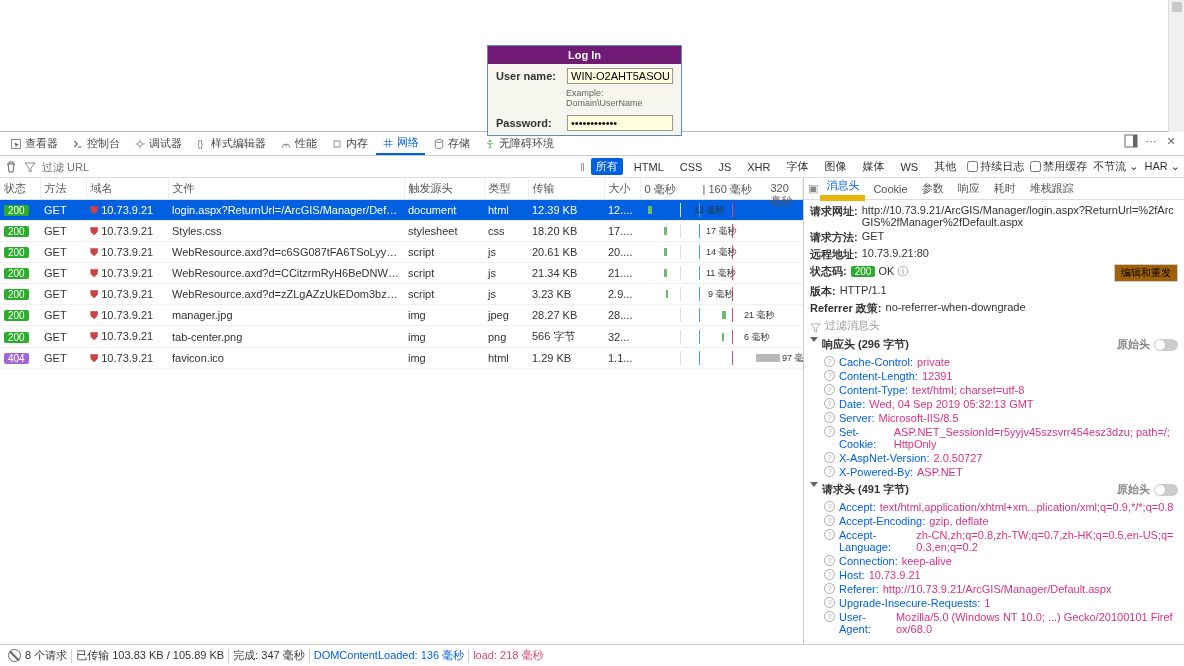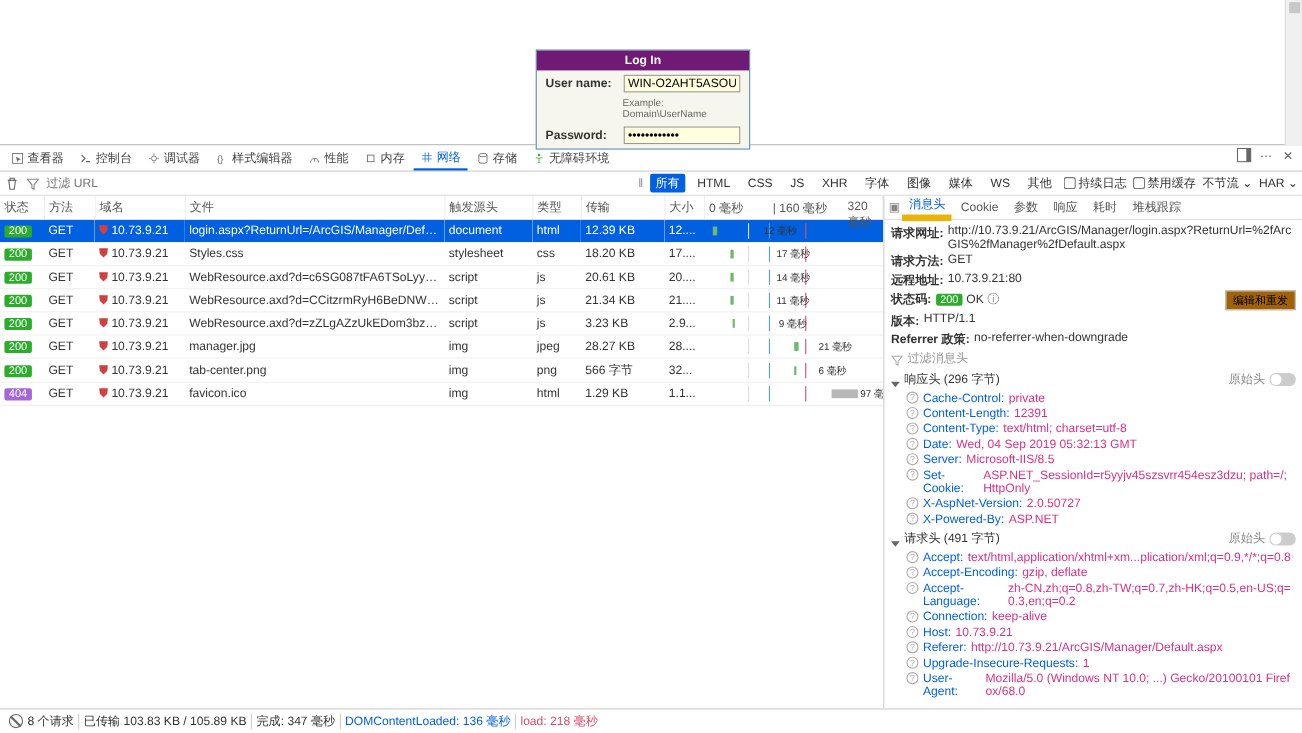--- a/index.html
+++ b/index.html
@@ -48,21 +48,21 @@
 .wf-tick.red{background:#d94a6a}
 .net-right{width:380px;display:flex;flex-direction:column}
 .detail-tabs{display:flex;align-items:center;height:22px;border-bottom:1px solid #ddd;padding:0 4px;gap:2px}
 .detail-tab{padding:2px 6px;cursor:pointer;color:#555}
 .detail-tab.active{color:#0060df;border-bottom:6px solid #eab308}
 .detail-body{flex:1;overflow:auto;padding:4px 6px}
 .kv{display:flex;margin-bottom:2px;gap:4px}
 .kv .k{font-weight:bold;color:#333;flex:0 0 auto}
 .kv .v{color:#333;word-break:break-all}
 .status-ok{display:inline-block;background:#2bad2b;color:#fff;padding:0 4px;border-radius:2px;font-size:10px}
-.sect{display:flex;align-items:flex-end;margin:4px 0;gap:4px;font-weight:normal}
+.sect{display:flex;align-items:flex-start;margin:4px 0;gap:4px;font-weight:bold}
 .sect .arrow{width:0;height:0;border-left:4px solid transparent;border-right:4px solid transparent;border-top:5px solid #666}
 .hdr-row{display:flex;align-items:flex-start;gap:4px;margin:2px 0 2px 14px}
 .hdr-row .q{width:11px;height:11px;border:1px solid #aaa;border-radius:50%;font-size:8px;text-align:center;line-height:10px;color:#aaa;flex-shrink:0}
 .hdr-row .hk{color:#0060df}
 .hdr-row .hv{color:#d63384;word-break:break-all}
 .raw-toggle{margin-left:auto;display:flex;align-items:center;gap:4px;color:#888}
 .toggle{width:24px;height:12px;background:#ccc;border-radius:6px;position:relative}
 .toggle::after{content:"";position:absolute;width:10px;height:10px;background:#fff;border-radius:50%;top:1px;left:1px}
 .edit-btn{background:#a16207;border:1px solid #ccc;padding:1px 6px;font-size:10px;cursor:pointer}
 .filter-hdr{display:flex;align-items:flex-end;gap:4px;color:#999;margin:2px 0 4px 0}

